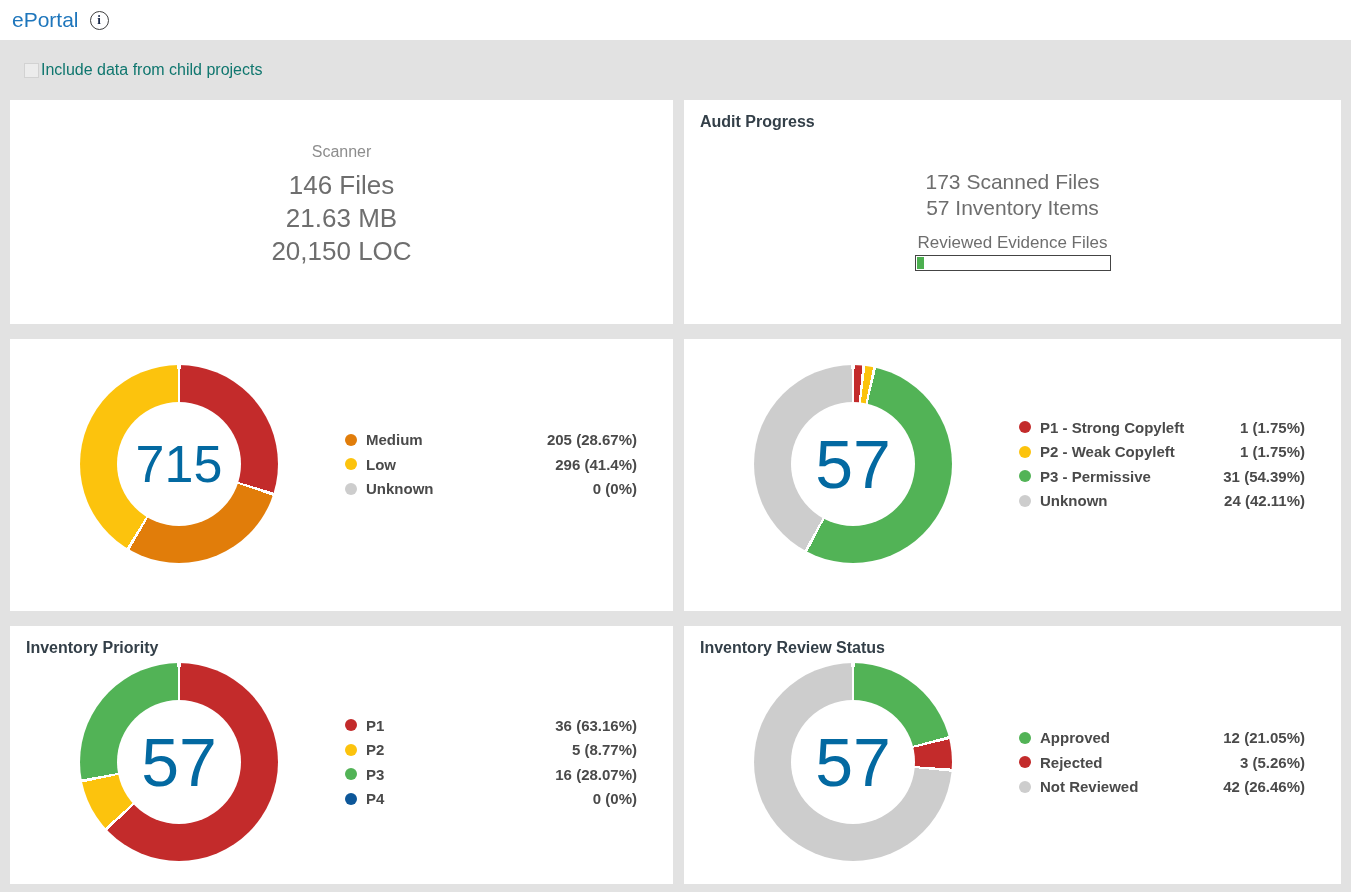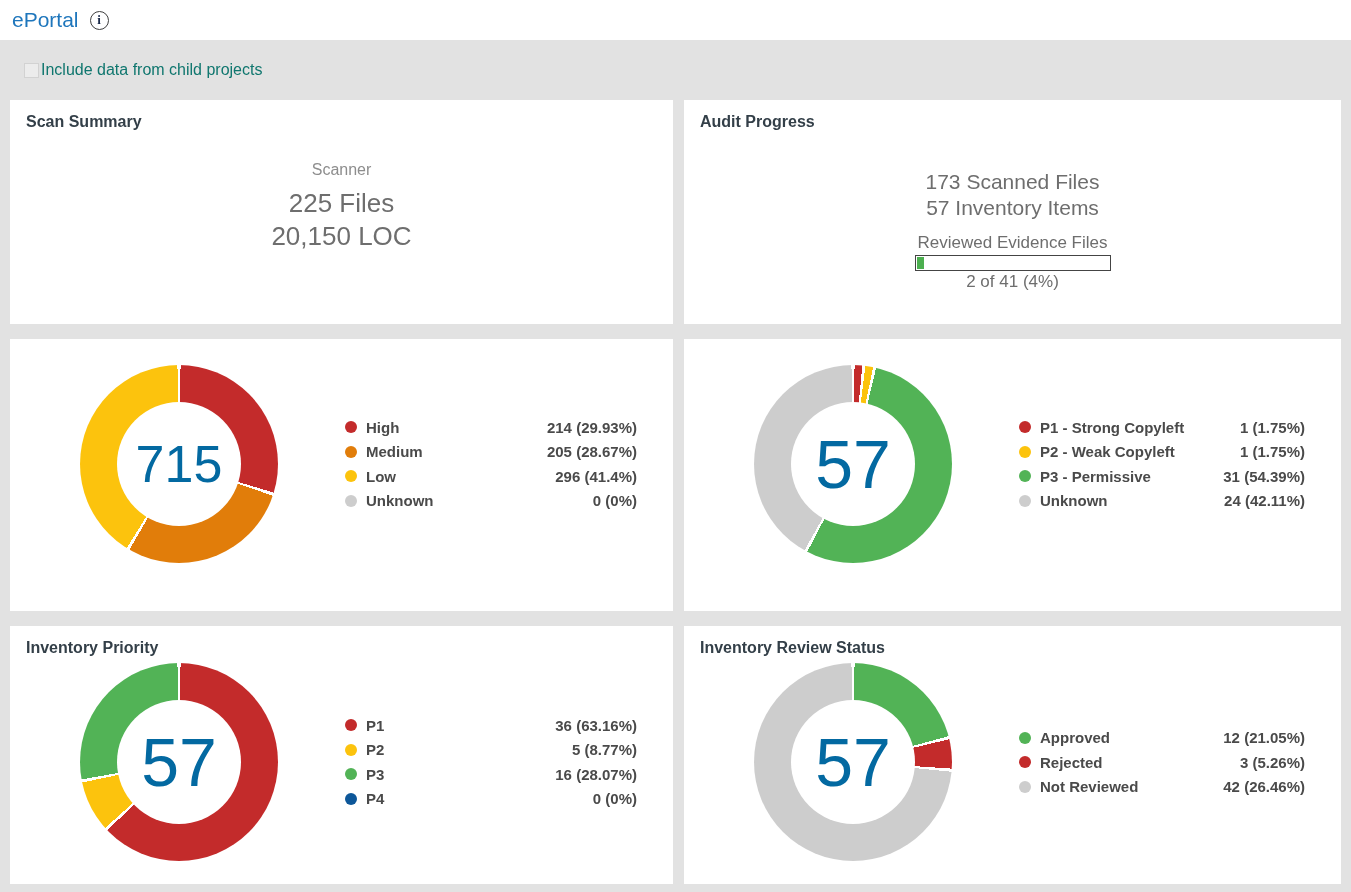--- a/index.html
+++ b/index.html
@@ -177,58 +177,52 @@
 <div class="content">
 
   <div class="toolbar">
     <span class="checkbox"></span>
     <span class="checkbox-label">Include data from child projects</span>
   </div>
 
   <div class="grid">
 
     <section class="panel">
-      <h2 class="panel-title">Scan Summary</h2>
       <div class="center-col">
         <div class="scan-sub">Scanner</div>
         <div class="scan-stats">
-          <div class="scan-stat">225 Files</div>
+          <div class="scan-stat">146 Files</div>
+          <div class="scan-stat">21.63 MB</div>
           <div class="scan-stat">20,150 LOC</div>
         </div>
       </div>
     </section>
 
     <section class="panel">
       <h2 class="panel-title">Audit Progress</h2>
       <div class="center-col">
         <div class="audit-lines">
           <div class="audit-line">173 Scanned Files</div>
           <div class="audit-line">57 Inventory Items</div>
         </div>
         <div class="audit-progress-label">Reviewed Evidence Files</div>
         <div class="progress-outer">
           <div class="progress-fill" style="width: 4%; background: rgb(76, 175, 80);"></div>
         </div>
-        <div class="progress-text">2 of 41 (4%)</div>
       </div>
     </section>
 
     <section class="panel">
       <div class="panel-body">
         <div class="donut" style="background: conic-gradient(rgb(255, 255, 255) 0deg, rgb(255, 255, 255) 0.9deg, rgb(195, 43, 43) 0.9deg, rgb(195, 43, 43) 106.848deg, rgb(255, 255, 255) 106.848deg, rgb(255, 255, 255) 107.748deg, rgb(255, 255, 255) 107.748deg, rgb(255, 255, 255) 108.648deg, rgb(225, 125, 10) 108.648deg, rgb(225, 125, 10) 210.065deg, rgb(255, 255, 255) 210.065deg, rgb(255, 255, 255) 210.965deg, rgb(255, 255, 255) 210.965deg, rgb(255, 255, 255) 211.865deg, rgb(252, 195, 13) 211.865deg, rgb(252, 195, 13) 359.1deg, rgb(255, 255, 255) 359.1deg, rgb(255, 255, 255) 360deg);">
           <div class="donut-hole">
             <span class="donut-total" style="font-size: 52px;">715</span>
           </div>
         </div>
         <div class="legend">
-            <div class="legend-row">
-              <span class="legend-dot" style="background: rgb(195, 43, 43);"></span>
-              <span class="legend-label">High</span>
-              <span class="legend-value">214 (29.93%)</span>
-            </div>
             <div class="legend-row">
               <span class="legend-dot" style="background: rgb(225, 125, 10);"></span>
               <span class="legend-label">Medium</span>
               <span class="legend-value">205 (28.67%)</span>
             </div>
             <div class="legend-row">
               <span class="legend-dot" style="background: rgb(252, 195, 13);"></span>
               <span class="legend-label">Low</span>
               <span class="legend-value">296 (41.4%)</span>
             </div>

